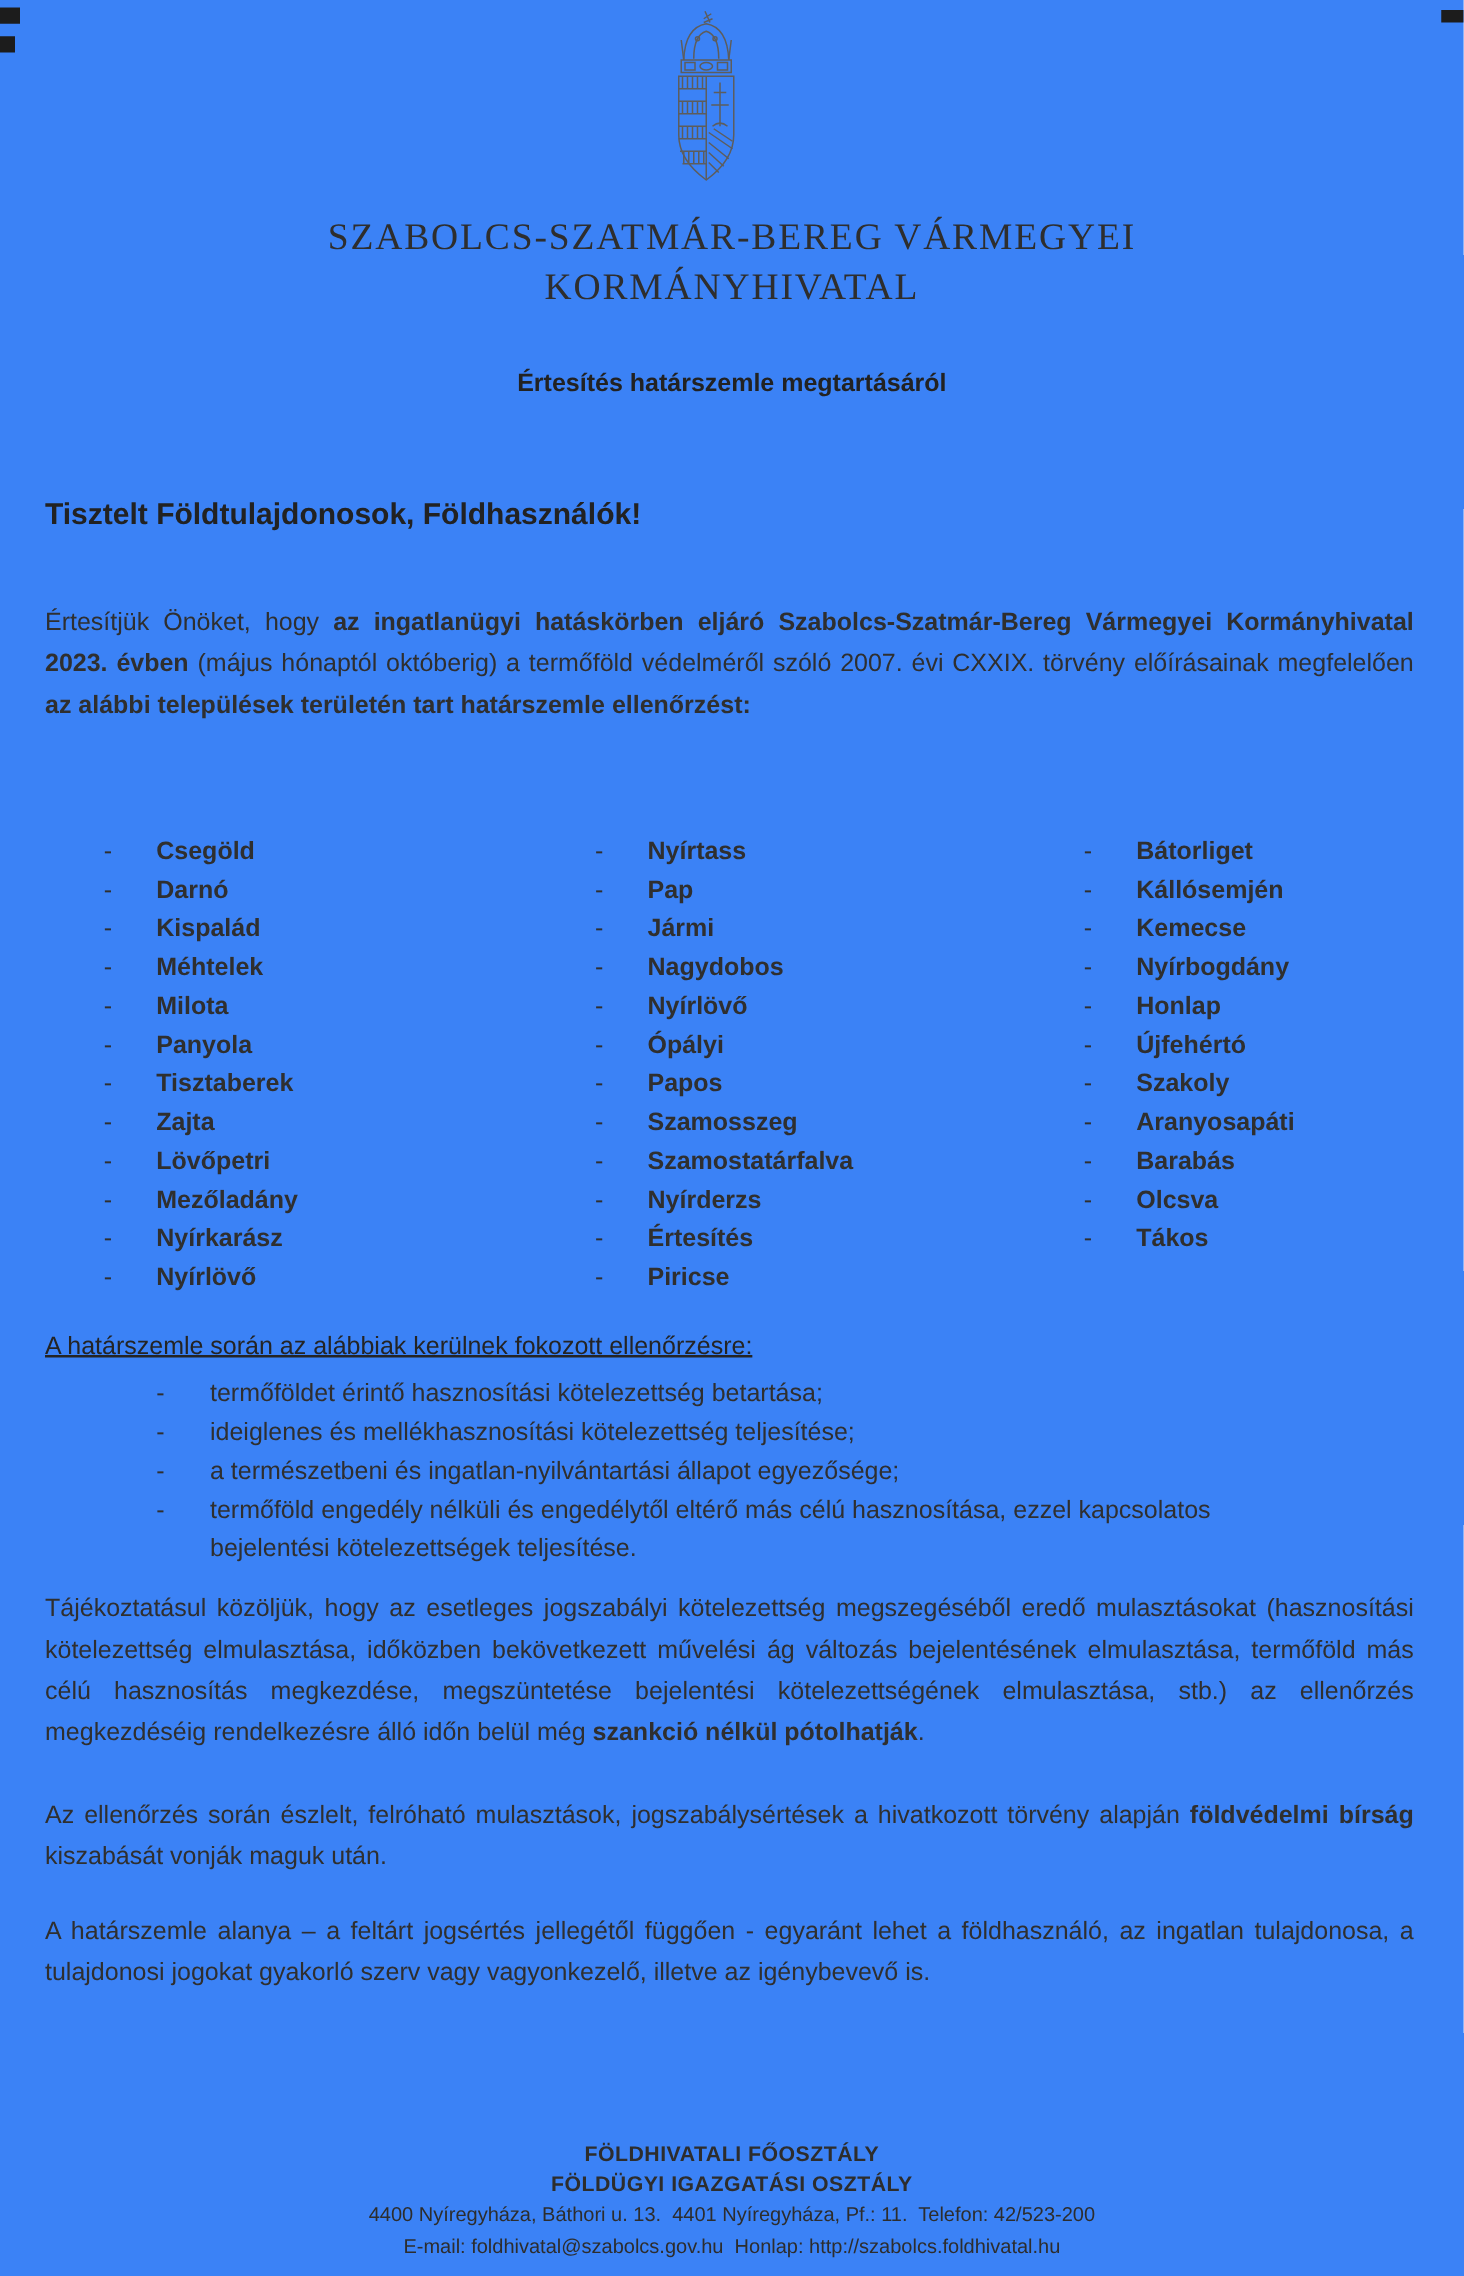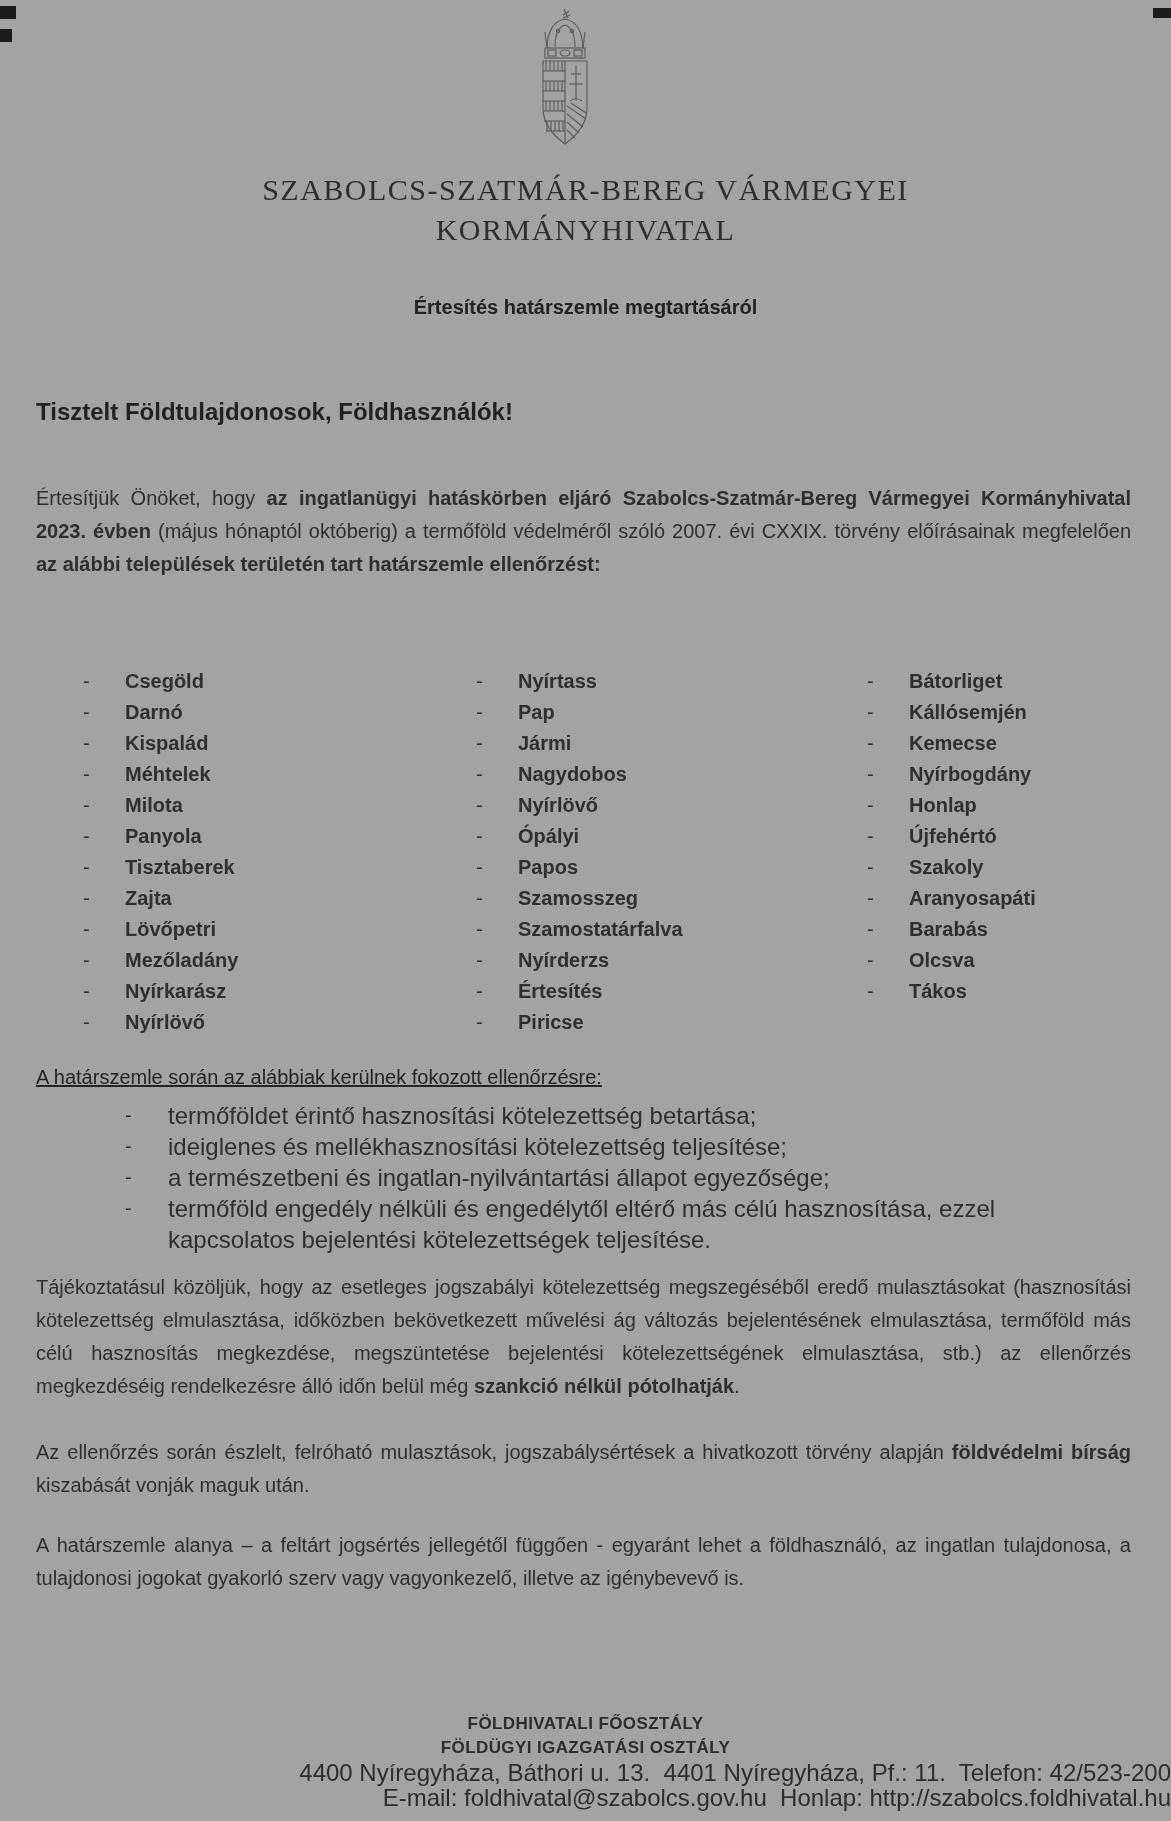--- a/index.html
+++ b/index.html
@@ -1,19 +1,19 @@
 <!DOCTYPE html>
 <html lang="hu"><head>
 <meta charset="utf-8">
 <style>
   html,body{margin:0;padding:0;background:#ffffff;}
   .page{
     position:relative;
     width:1171px;height:1821px;
-    background:#a3a3a3;
+    background:#3b82f6;
     font-family:"Liberation Sans",sans-serif;
     color:#2f2f2f;
     overflow:hidden;
   }
   .artifact{position:absolute;background:#1c1c1c;}
   .crest{position:absolute;left:533px;top:8px;width:64px;height:140px;}
   .org{position:absolute;left:0;top:170px;width:100%;text-align:center;
        font-family:"Liberation Serif",serif;color:#2e2e2e;
        font-size:30px;line-height:40px;letter-spacing:1.5px;}
   .doc-title{position:absolute;left:0;top:296px;width:100%;text-align:center;
@@ -30,29 +30,29 @@
   .dash-row{display:flex;align-items:flex-start;}
   .muni-col .dash-row{line-height:31px;}
   .muni-col .dash{flex:0 0 42px;}
   .muni-col .item-text{font-weight:700;font-size:20px;}
   .dash{font-size:20px;}
   .section-heading{position:absolute;left:36px;top:1066px;
        font-size:20px;text-decoration:underline;color:#242424;}
   .bullets{position:absolute;left:125px;top:1100px;width:895px;}
   .bullets .dash-row{line-height:31px;}
   .bullets .dash{flex:0 0 43px;}
-  .bullets .item-text{font-size:24px;}
+  .bullets .item-text{font-size:20px;}
   .para{position:absolute;left:36px;width:1095px;
        font-size:20px;line-height:33px;text-align:justify;}
   .para-info{top:1271px;}
   .para-penalty{top:1436px;}
   .para-subject{top:1529px;}
   .footer{position:absolute;left:0;top:1712px;width:100%;text-align:center;color:#2d2d2d;}
   .footer-dept{font-weight:700;font-size:17px;line-height:24px;letter-spacing:0.4px;}
-  .footer-line{font-size:24px;line-height:25px;white-space:pre-wrap;text-align:right;}
+  .footer-line{font-size:16px;line-height:25px;white-space:pre-wrap;}
   svg .ln{stroke:#5d5d5d;fill:none;stroke-width:1.2;}
 </style>
 </head>
 <body>
 
 <div class="page">
 
   <div class="artifact" style="left:0;top:6px;width:16px;height:13px;"></div>
   <div class="artifact" style="left:0;top:29px;width:12px;height:13px;"></div>
   <div class="artifact" style="left:1153px;top:8px;width:18px;height:10px;"></div>

